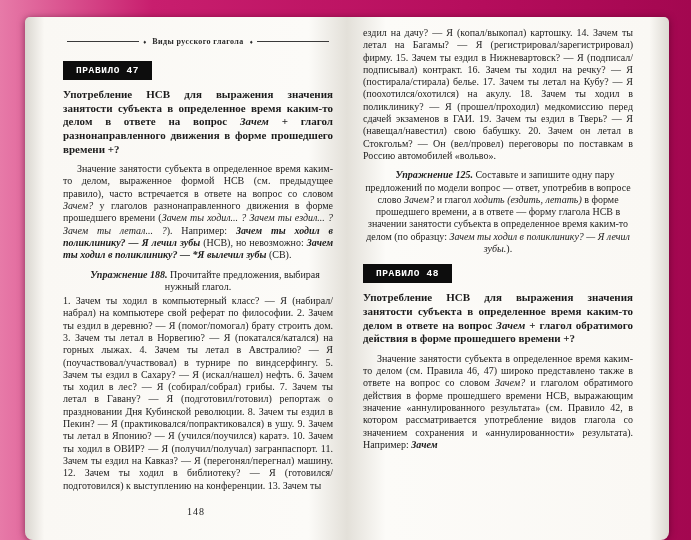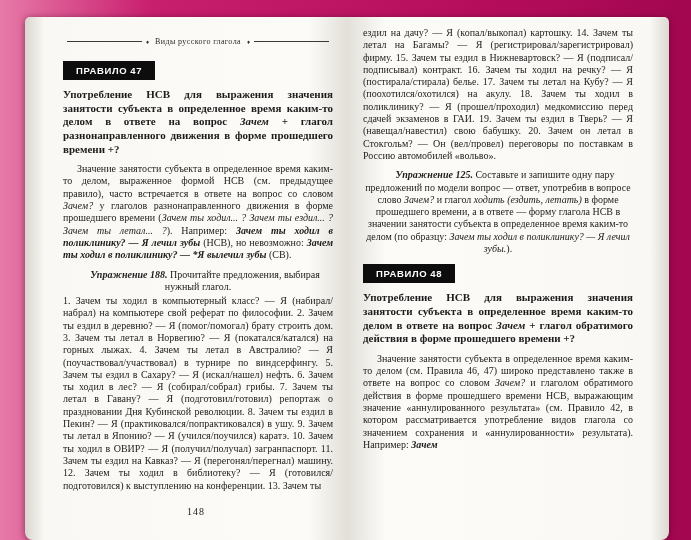--- a/index.html
+++ b/index.html
@@ -24,26 +24,26 @@
   }
   .page-l { left: 22px; }
   .page-r { left: 322px; }
 
   .running-head {
     display: flex; align-items: center; gap: 4px;
     margin: 10px 4px 13px; font-size: 8px; color: #2b2b2b;
   }
   .rh-line { flex: 1; height: 1px; background: #3a3a3a; }
   .diamond { font-size: 6px; line-height: 1; }
-  .rh-text { font-weight: normal; letter-spacing: .4px; white-space: nowrap; padding: 0 2px; }
+  .rh-text { font-weight: bold; letter-spacing: .4px; white-space: nowrap; padding: 0 2px; }
   .page-r .rh-text { font-style: italic; }
 
   .rule-box {
     display: inline-block; background: #0d0d0d; color: #fff;
-    font-family: Liberation Sans, sans-serif; font-weight: bold;
+    font-family: Liberation Mono, monospace; font-weight: bold;
     font-size: 9.5px; letter-spacing: .6px; padding: 4px 13px;
     margin: 2px 0 8px;
   }
   .rule-title {
     font-size: 11px; line-height: 1.24; text-align: justify;
     margin-bottom: 7px; font-weight: bold;
   }
   .body { font-size: 10px; line-height: 1.23; text-align: justify; margin-bottom: 2px; }
   .indent { text-indent: 14px; }
   .gap-before { margin-top: 7px; text-align: center; }

